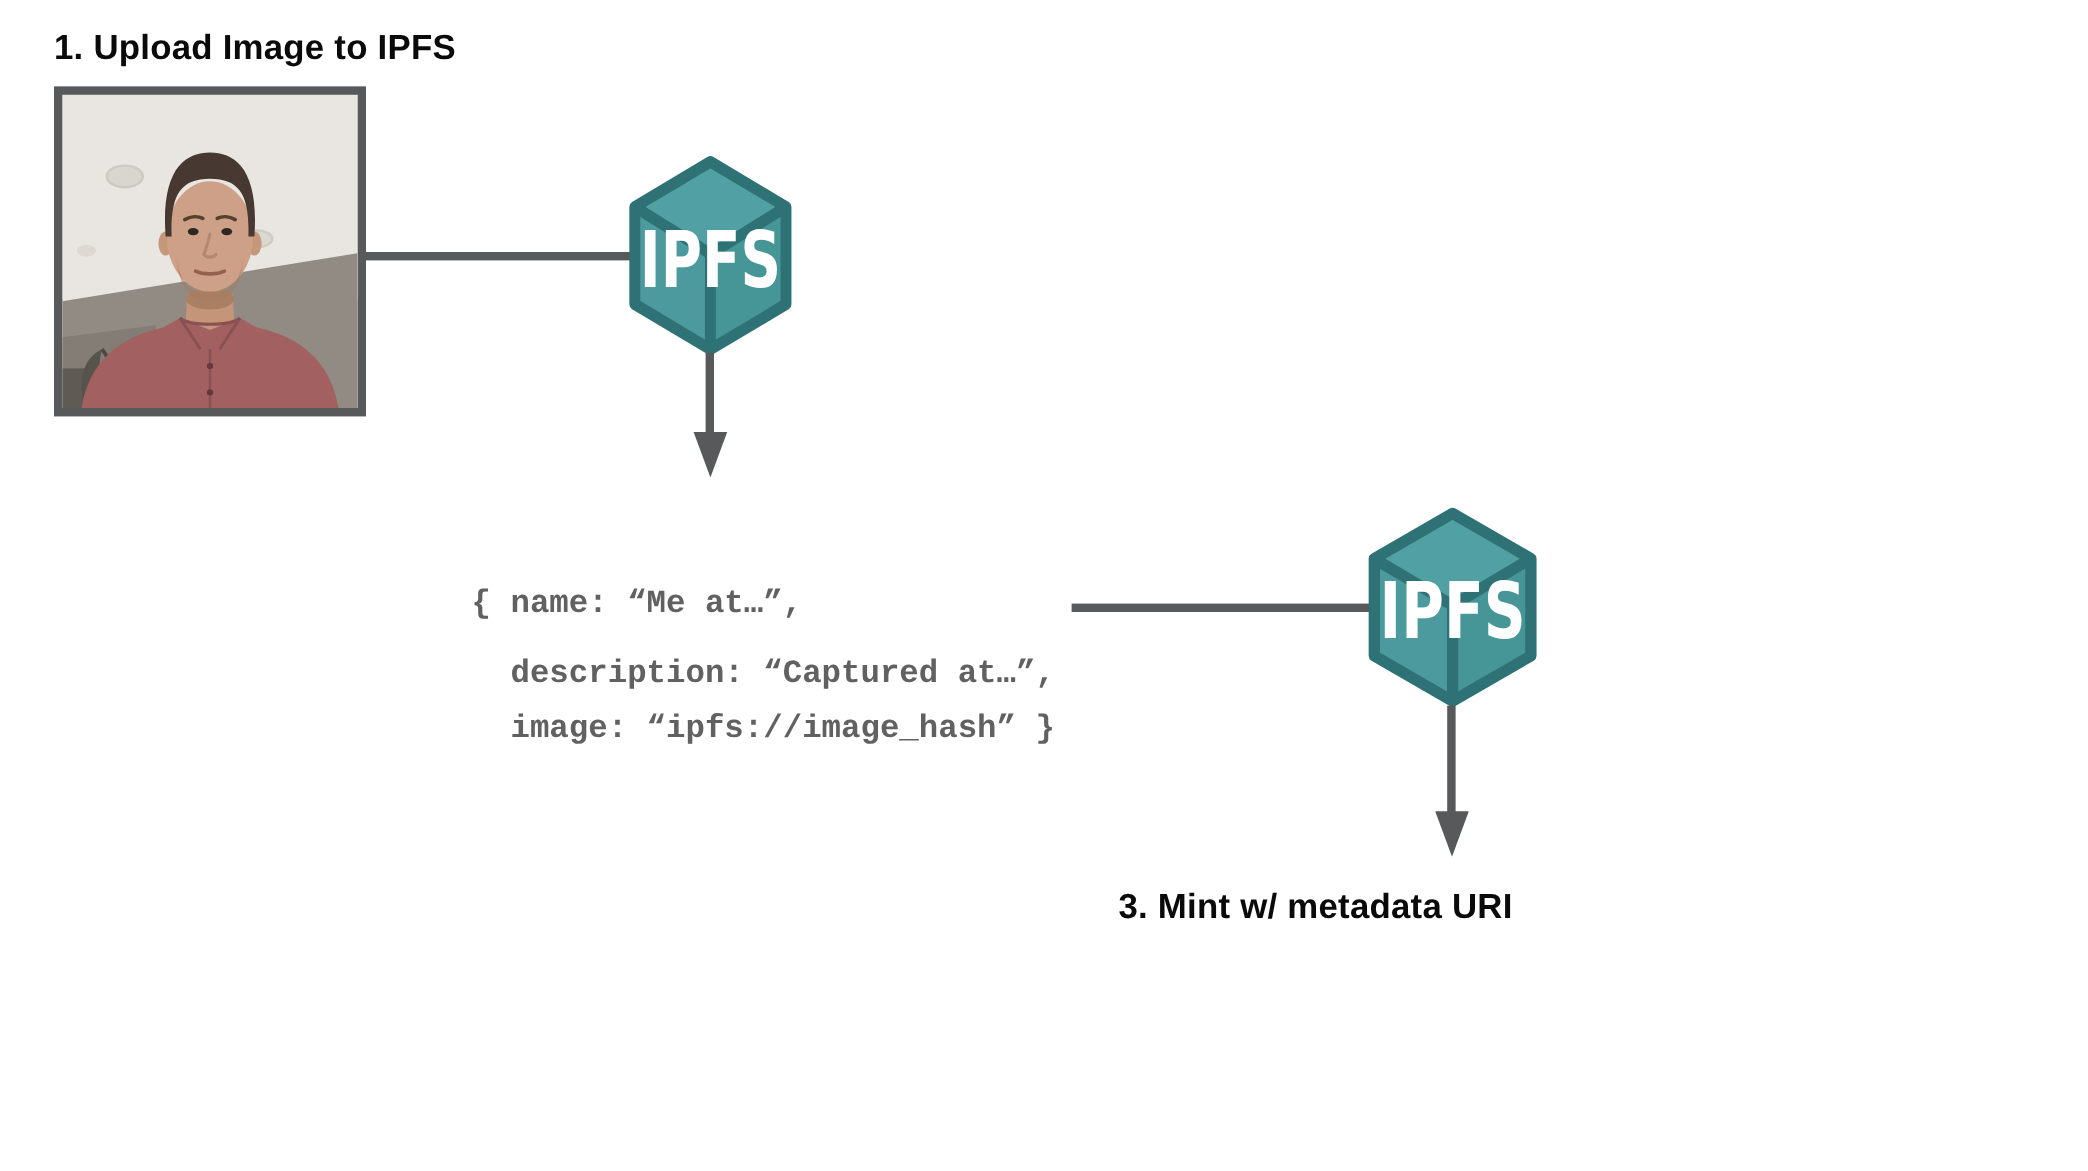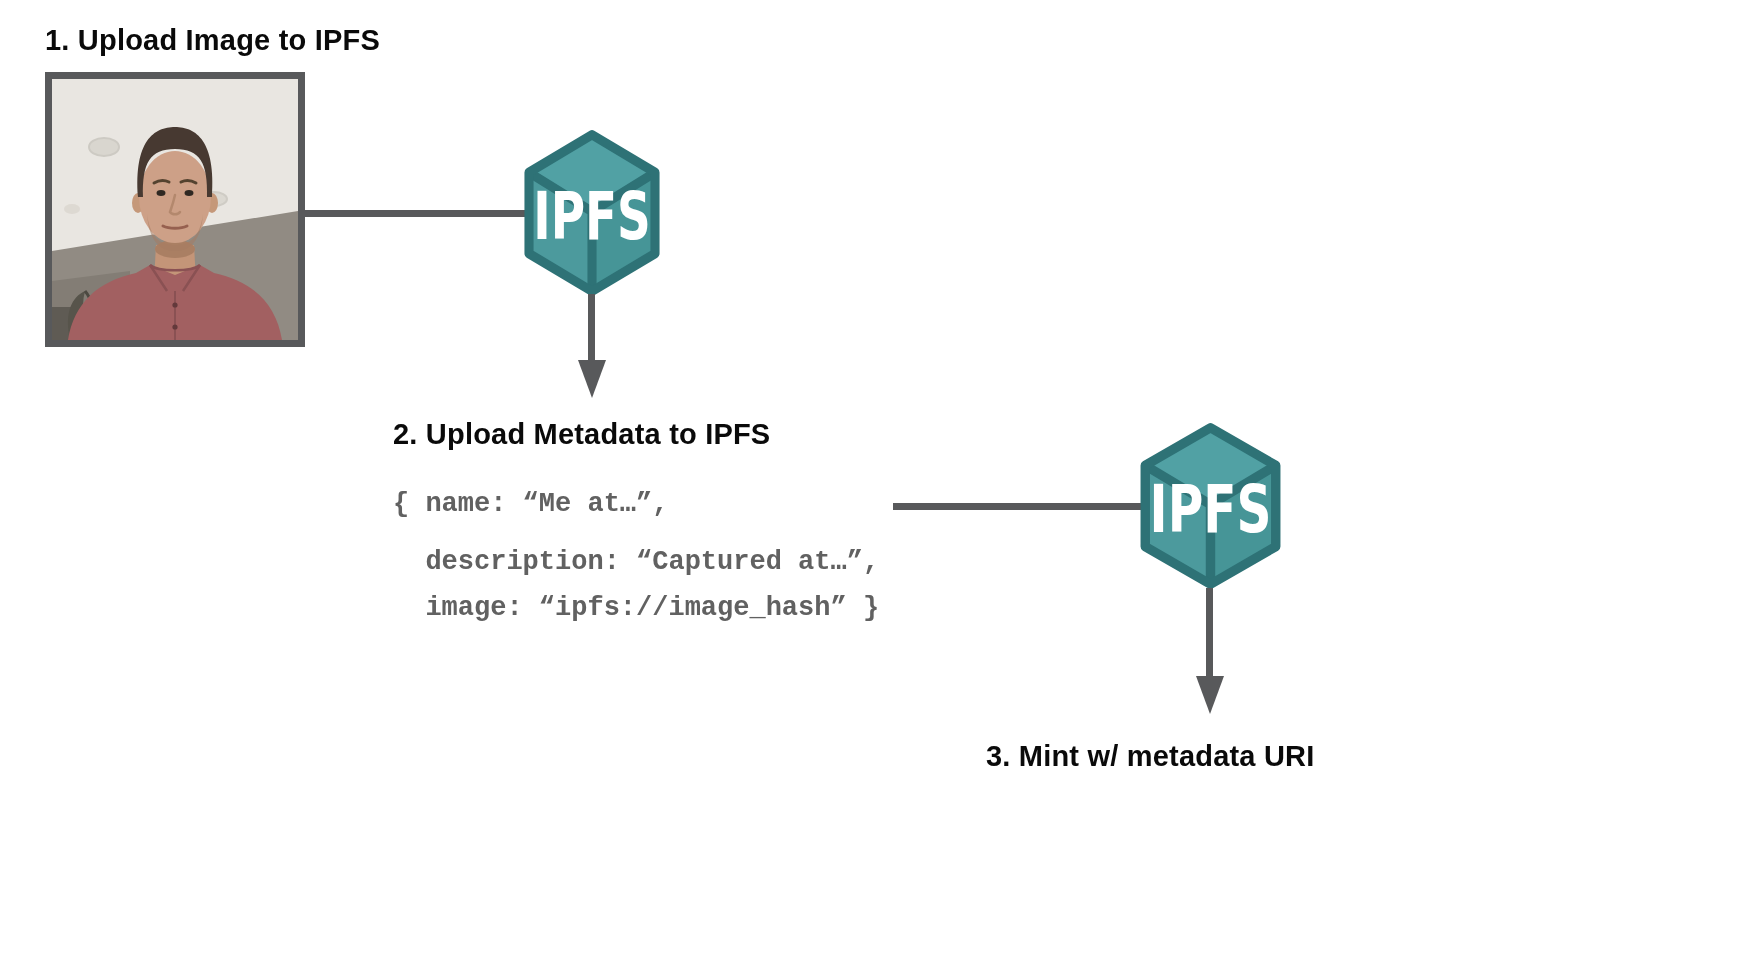--- a/index.html
+++ b/index.html
@@ -2,21 +2,21 @@
 <html style="--background: #ffffff; --heading: #0a0a0a; --code: #616161; --connector: #58595b; --photo-border: #58595b; --ipfs-face: #4c9a9d; --ipfs-face-top: #51a1a4; --ipfs-face-right: #469597; --ipfs-edge: #2e7276; --ipfs-text: #ffffff; --polygon-purple: #7b3fe4; --scroll-ink: #1b1b1b;"><head>
 <meta charset="utf-8">
 <style>
   html,body{margin:0;padding:0;background:#fff;}
   .canvas{position:relative;width:1406px;height:976px;background:var(--background,#ffffff);
           font-family:"Liberation Sans","DejaVu Sans",sans-serif;overflow:hidden;}
   .step-title{position:absolute;margin:0;font-size:29px;font-weight:700;color:var(--heading,#0a0a0a);
               letter-spacing:.2px;white-space:nowrap;}
   .t1{left:45px;top:24px;}
   .t2{left:393px;top:418px;}
-  .t3{left:986px;top:740px;}
+  .t3{left:932px;top:740px;}
   .code-line{position:absolute;margin:0;font-family:"Liberation Mono","DejaVu Sans Mono",monospace;
              font-weight:700;font-size:27px;color:var(--code,#616161);white-space:pre;}
   .c1{left:393px;top:489px;}
   .c2{left:393px;top:547px;}
   .c3{left:393px;top:593px;}
   .c4{left:930px;top:804px;}
   .photo-frame{position:absolute;left:45px;top:72px;width:260px;height:275px;box-sizing:border-box;
                border:7px solid var(--photo-border,#58595b);background:#e9e6e1;}
   .hline{position:absolute;height:7px;background:var(--connector,#58595b);}
   .l1{left:304px;top:210px;width:221px;}
@@ -84,21 +84,20 @@
     <polygon points="50,4 95,30 50,57 5,30" style="fill:var(--ipfs-face-top)"></polygon>
     <polygon points="50,57 95,30 95,86 50,112" style="fill:var(--ipfs-face-right)"></polygon>
     <path d="M5,30 L50,57 L95,30 M50,57 L50,112" fill="none" style="stroke:var(--ipfs-edge)" stroke-width="6.5"></path>
     <polygon points="50,4 95,30 95,86 50,112 5,86 5,30" fill="none" style="stroke:var(--ipfs-edge)" stroke-width="6.5" stroke-linejoin="round"></polygon>
     <text x="50" y="76" text-anchor="middle" font-family="DejaVu Sans, sans-serif" font-weight="bold" font-size="45" style="fill:var(--ipfs-text)" textLength="84" lengthAdjust="spacingAndGlyphs">IPFS</text>
   </svg>
 
   <div class="vshaft a1s"></div>
   <div class="ahead a1h"></div>
 
-  <h2 class="step-title t2">2. Upload Metadata to IPFS</h2>
   <p class="code-line c2">  description: “Captured at…”,</p>
   <p class="code-line c1">{ name: “Me at…”,</p>
   <p class="code-line c3">  image: “ipfs://image_hash” }</p>
 
   <div class="hline l2"></div>
 
   <svg class="ipfs-logo ipfs2" width="145" height="168" viewBox="0 0 100 116" preserveAspectRatio="none">
     <polygon points="50,4 95,30 95,86 50,112 5,86 5,30" style="fill:var(--ipfs-face)"></polygon>
     <polygon points="50,4 95,30 50,57 5,30" style="fill:var(--ipfs-face-top)"></polygon>
     <polygon points="50,57 95,30 95,86 50,112" style="fill:var(--ipfs-face-right)"></polygon>

